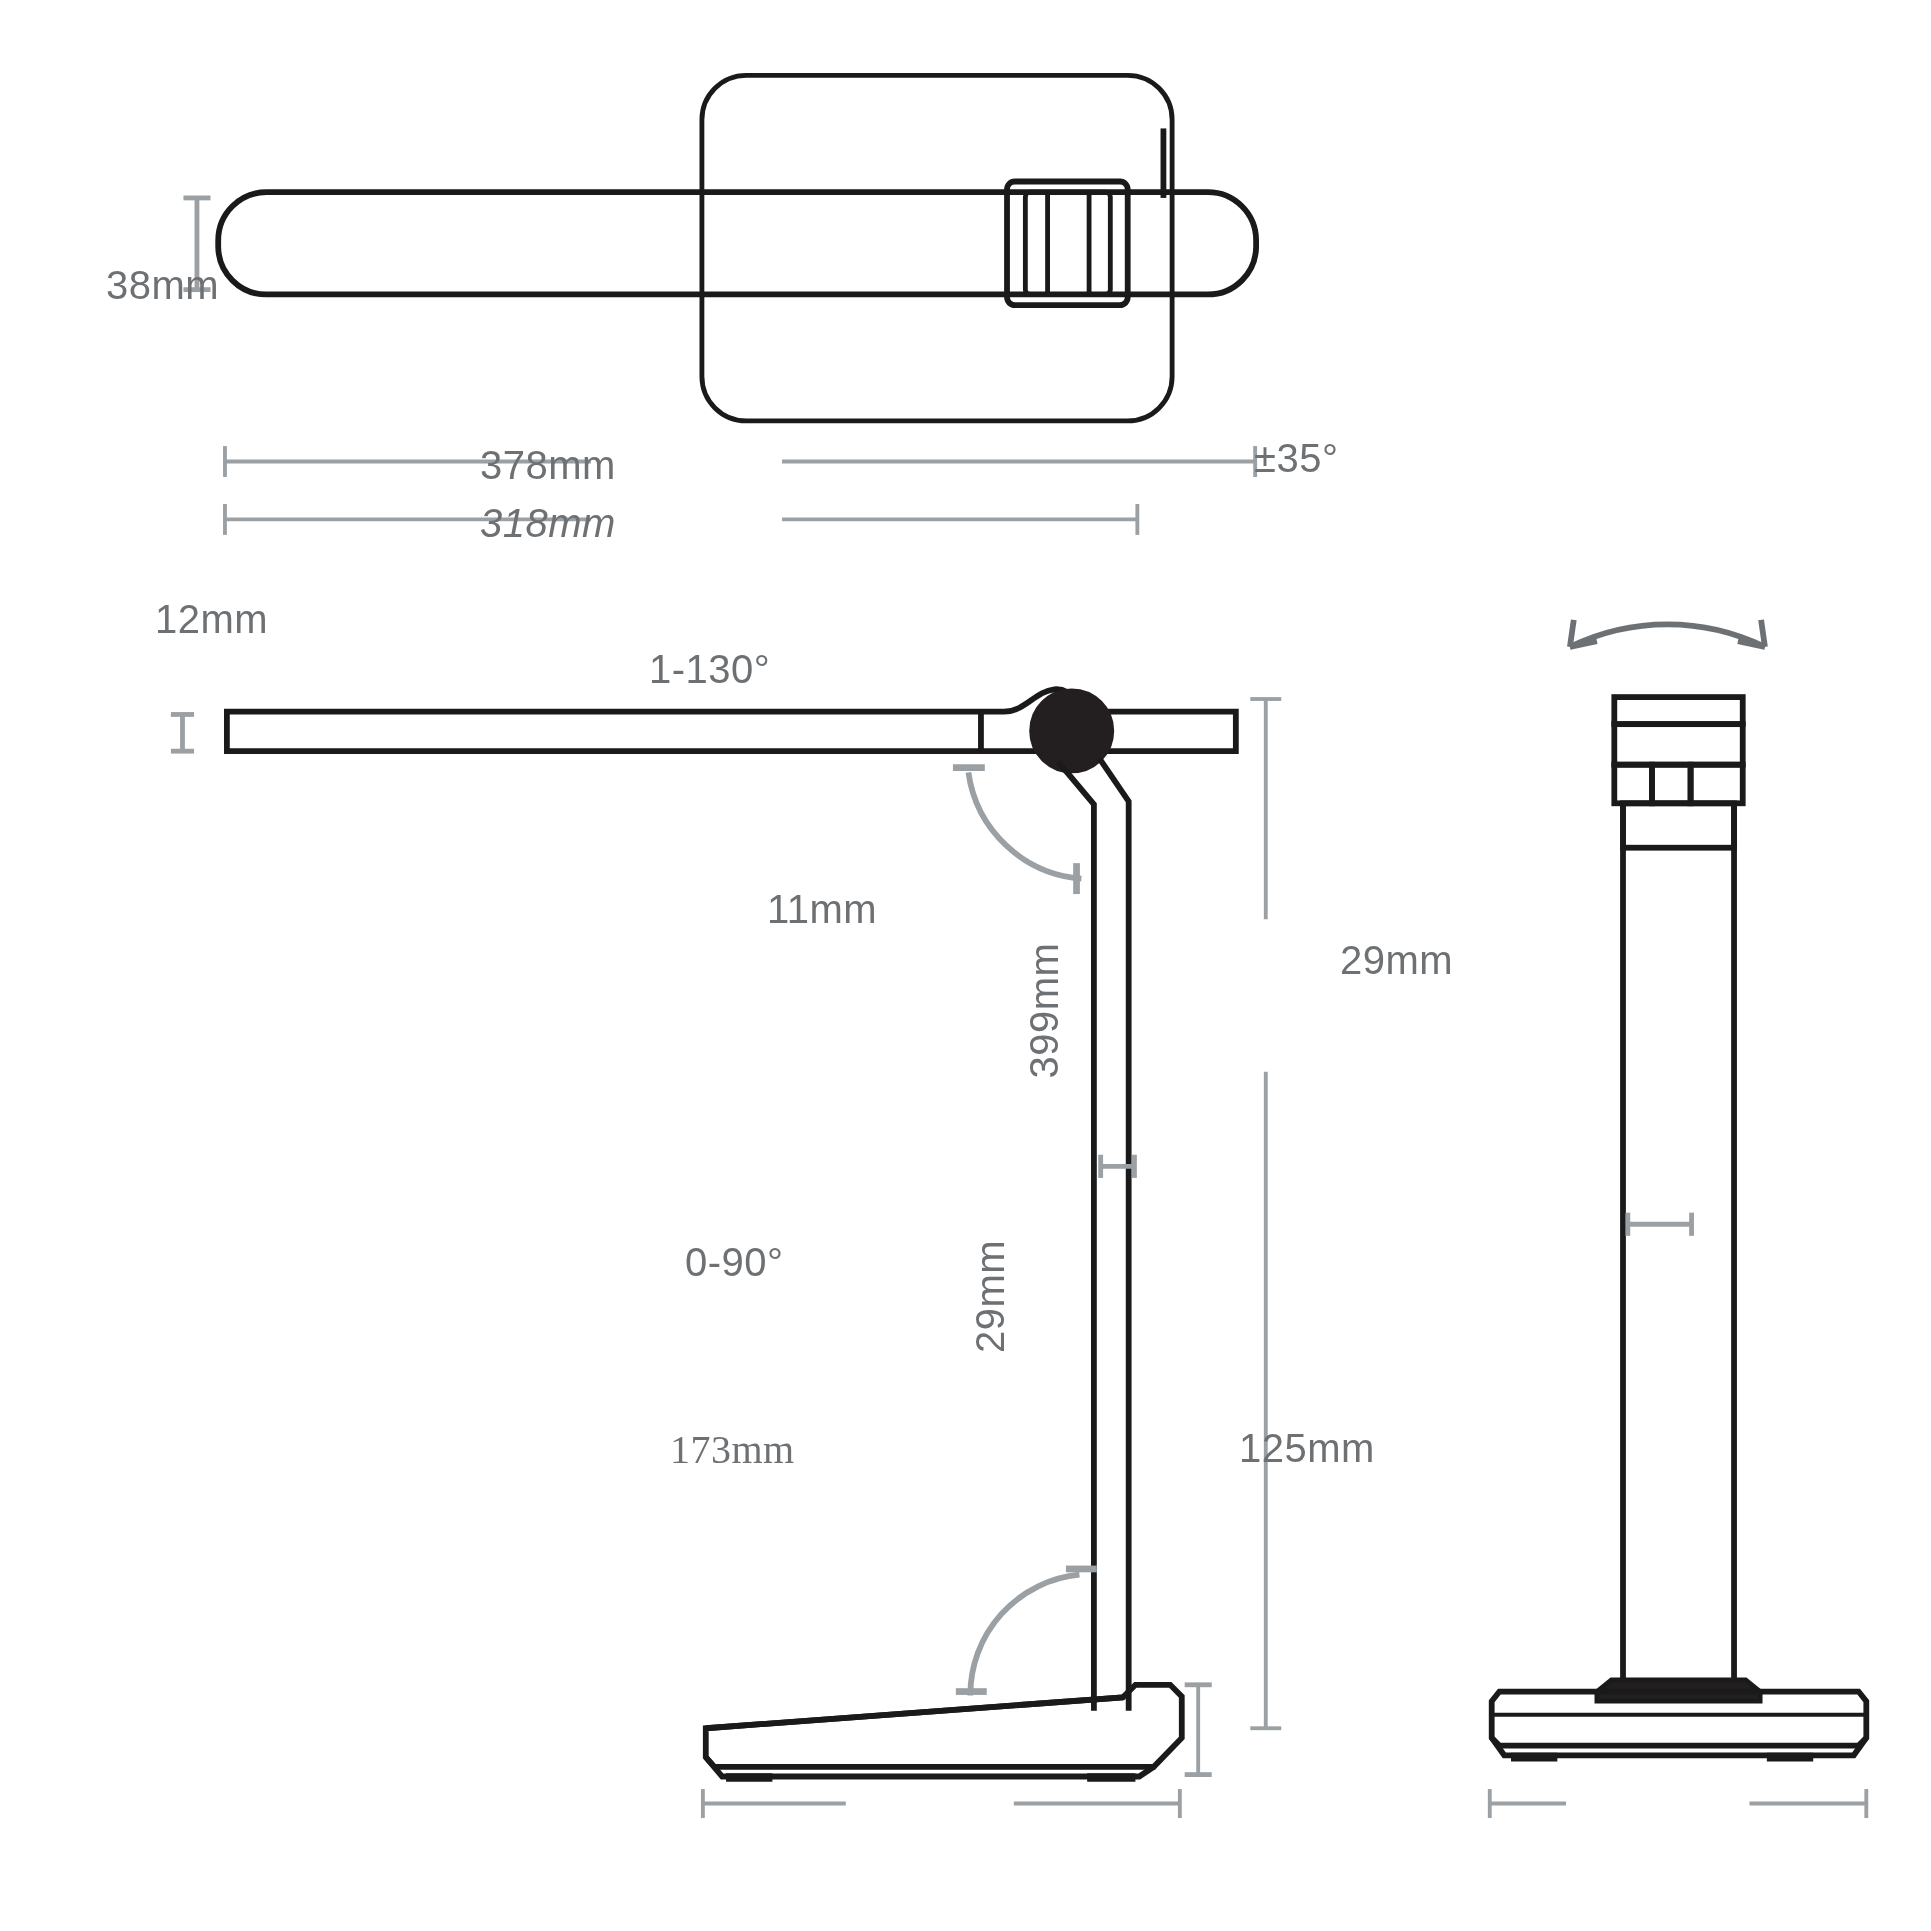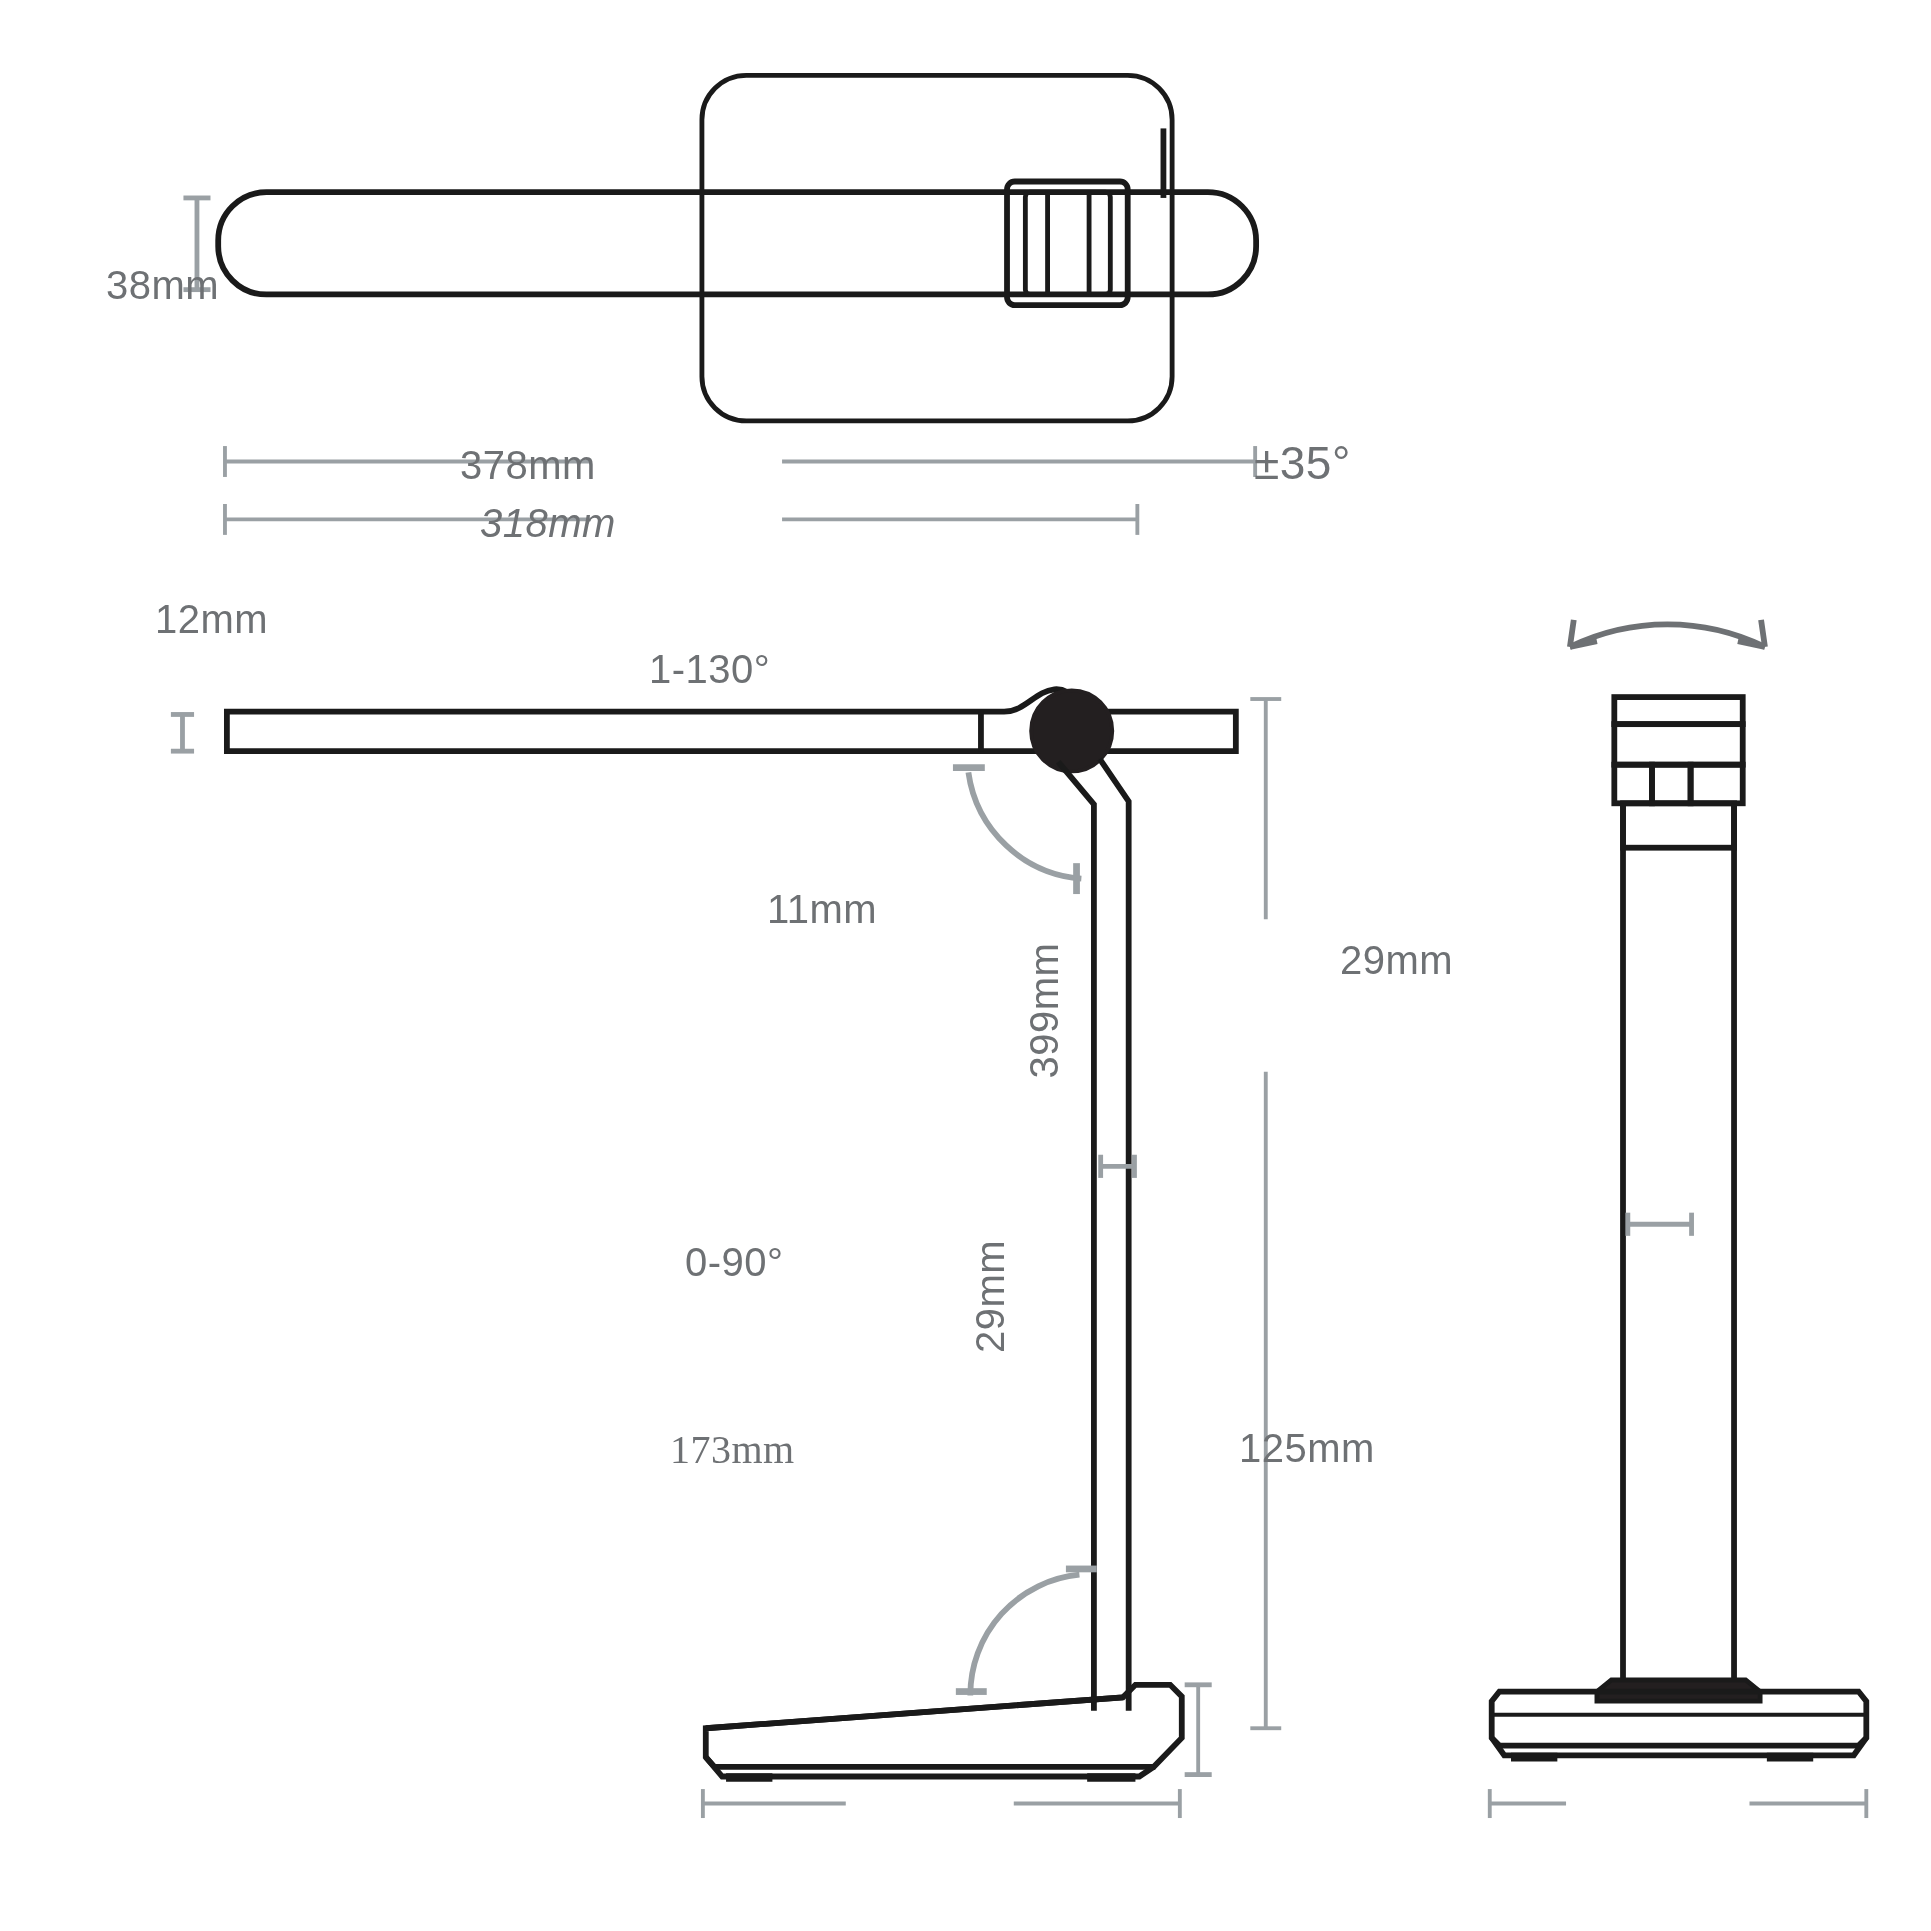--- a/index.html
+++ b/index.html
@@ -178,38 +178,38 @@
         <line x1="1543" y1="1868" x2="1622" y2="1868" stroke="#9aa0a4" stroke-width="4"></line>
         <line x1="1812" y1="1868" x2="1933" y2="1868" stroke="#9aa0a4" stroke-width="4"></line>
         <line x1="1543" y1="1853" x2="1543" y2="1883" stroke="#9aa0a4" stroke-width="4"></line>
         <line x1="1933" y1="1853" x2="1933" y2="1883" stroke="#9aa0a4" stroke-width="4"></line>
       </g>
     </g>
   </svg>
 
   <div class="dim-label" style="left:106px; top:263px; font-size:40px;">38mm</div>
 
-  <div class="dim-label" style="left:460px; top:443px; font-size:40px;">378mm</div>
+  <div class="dim-label" style="left:480px; top:443px; font-size:40px;">378mm</div>
 
   <div class="dim-label" style="left:480px; top:501px; font-size:40px;font-style:italic;">318mm</div>
 
   <div class="dim-label" style="left:108px; top:597px; font-size:40px;margin-left:47px;">12mm</div>
 
   <div class="dim-label" style="left:649px; top:647px; font-size:40px;">1-130°</div>
 
   <div class="dim-label" style="left:759px; top:887px; font-size:40px;margin-left:8px;">11mm</div>
 
   <div class="dim-label vert" style="left:977px; top:988px; font-size:40px; transform:rotate(-90deg);">399mm</div>
 
   <div class="dim-label" style="left:685px; top:1240px; font-size:40px;">0-90°</div>
 
   <div class="dim-label vert" style="left:934px; top:1274px; font-size:40px; transform:rotate(-90deg);">29mm</div>
 
   <div class="dim-label" style="left:670px; top:1426px; font-size:40px;font-family:Liberation Serif, serif;">173mm</div>
 
-  <div class="dim-label" style="left:1254px; top:436px; font-size:46px;">±35°</div>
+  <div class="dim-label" style="left:1254px; top:436px; font-size:40px;">±35°</div>
 
   <div class="dim-label" style="left:1340px; top:938px; font-size:40px;">29mm</div>
 
   <div class="dim-label" style="left:1239px; top:1426px; font-size:40px;text-align:center;">125mm</div>
 
 </div>
 
 
 </body></html>

